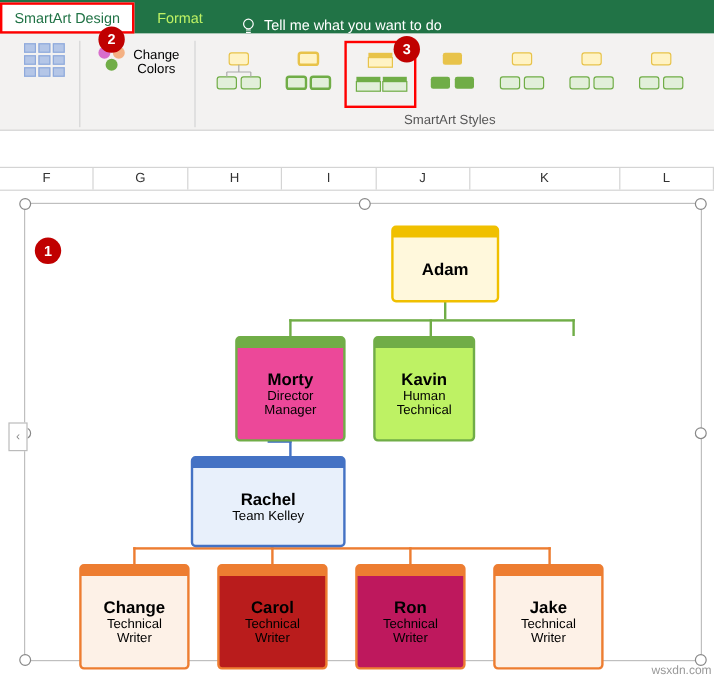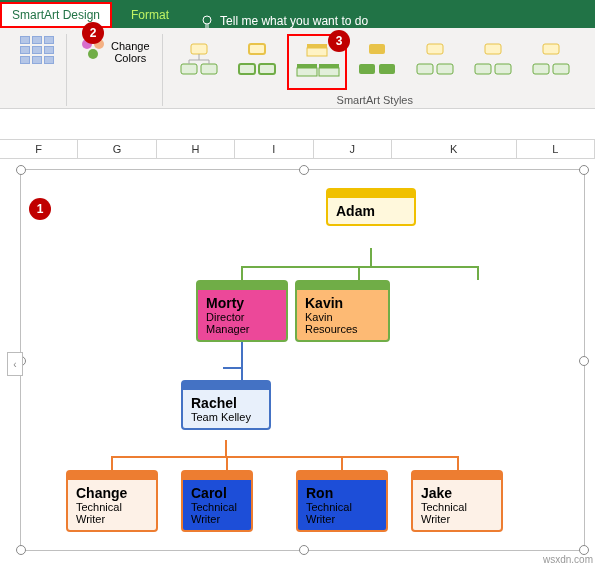--- a/index.html
+++ b/index.html
@@ -22,31 +22,31 @@
 .sheet{position:relative;height:420px;margin-top:30px}
 .col-headers{display:flex;border-top:1px solid #d4d4d4;border-bottom:1px solid #d4d4d4;background:#fff}
 .col-h{flex:1;text-align:center;padding:3px 0;border-right:1px solid #d4d4d4;color:#333;font-size:11px}
 .canvas{position:absolute;top:30px;left:20px;right:10px;height:380px;border:1px solid #bfbfbf}
 .handle{position:absolute;width:8px;height:8px;background:#fff;border:1px solid #888;border-radius:50%}
 .h-tl{top:-5px;left:-5px}.h-tm{top:-5px;left:50%;margin-left:-4px}.h-tr{top:-5px;right:-5px}
 .h-ml{top:50%;left:-5px;margin-top:-4px}.h-mr{top:50%;right:-5px;margin-top:-4px}
 .h-bl{bottom:-5px;left:-5px}.h-bm{bottom:-5px;left:50%;margin-left:-4px}.h-br{bottom:-5px;right:-5px}
 .expand{position:absolute;left:-14px;top:48%;width:14px;height:22px;border:1px solid #bbb;background:#fff;display:flex;align-items:center;justify-content:center;color:#888;font-size:10px;cursor:pointer}
 .orgchart{position:relative;width:100%;height:100%}
-.node{position:absolute;border-radius:4px;padding:5px 8px;box-sizing:border-box}
+.node{position:absolute;border-radius:4px;text-align:center;padding:18px 8px;box-sizing:border-box}
 .node .name{font-weight:bold;font-size:14px}
 .node .title{font-size:11px}
 .adam{top:18px;left:305px;width:90px;background:#fff8dc;border:2px solid #f0c000;border-top:10px solid #f0c000}
 .morty{top:110px;left:175px;width:92px;background:#ec4899;border:2px solid #70ad47;border-top:10px solid #70ad47}
-.kavin{top:110px;left:274px;width:95px;background:#fdba74;border:2px solid #70ad47;border-top:10px solid #70ad47}
+.kavin{top:110px;left:290px;width:85px;background:#bef264;border:2px solid #70ad47;border-top:10px solid #70ad47}
 .kelley{top:110px;left:410px;width:92px;background:#f2f9e7;border:2px solid #70ad47;border-top:10px solid #70ad47}
-.rachel{top:210px;left:160px;width:90px;background:#e8f0fb;border:2px solid #4472c4;border-top:10px solid #4472c4}
+.rachel{top:210px;left:138px;width:129px;background:#e8f0fb;border:2px solid #4472c4;border-top:10px solid #4472c4}
 .merry{top:300px;left:45px;width:92px;background:#fdf1e7;border:2px solid #ed7d31;border-top:10px solid #ed7d31}
-.carol{top:300px;left:160px;width:72px;background:#1d4ed8;border:2px solid #ed7d31;border-top:10px solid #ed7d31}
-.ron{top:300px;left:275px;width:92px;background:#1d4ed8;border:2px solid #ed7d31;border-top:10px solid #ed7d31}
+.carol{top:300px;left:160px;width:92px;background:#b91c1c;border:2px solid #ed7d31;border-top:10px solid #ed7d31}
+.ron{top:300px;left:275px;width:92px;background:#be185d;border:2px solid #ed7d31;border-top:10px solid #ed7d31}
 .jake{top:300px;left:390px;width:92px;background:#fdf1e7;border:2px solid #ed7d31;border-top:10px solid #ed7d31}
 .line{position:absolute;background:#70ad47}
 .lblue{background:#4472c4}.lorange{background:#ed7d31}
 .badge{position:absolute;width:22px;height:22px;border-radius:50%;background:#c00000;color:#fff;display:flex;align-items:center;justify-content:center;font-weight:bold;font-size:12px}
 .watermark{position:absolute;right:2px;bottom:2px;font-size:10px;color:#999}
 .lay-grid{display:grid;grid-template-columns:repeat(3,10px);grid-template-rows:repeat(3,8px);gap:2px}
 .lay-grid span{background:#b4c6e7;border:1px solid #8faadc}
 </style>
 </head>
 <body>
@@ -199,21 +199,21 @@
 
       <div class="node adam">
           <div class="name">Adam</div>
         </div>
       <div class="node morty">
           <div class="name">Morty</div>
           <div class="title">Director Manager</div>
         </div>
       <div class="node kavin">
           <div class="name">Kavin</div>
-          <div class="title">Kavin Resources</div>
+          <div class="title">Human Technical</div>
         </div>
       <div class="node rachel">
           <div class="name">Rachel</div>
           <div class="title">Team Kelley</div>
         </div>
       <div class="node merry">
           <div class="name">Change</div>
           <div class="title">Technical Writer</div>
         </div>
       <div class="node carol">

